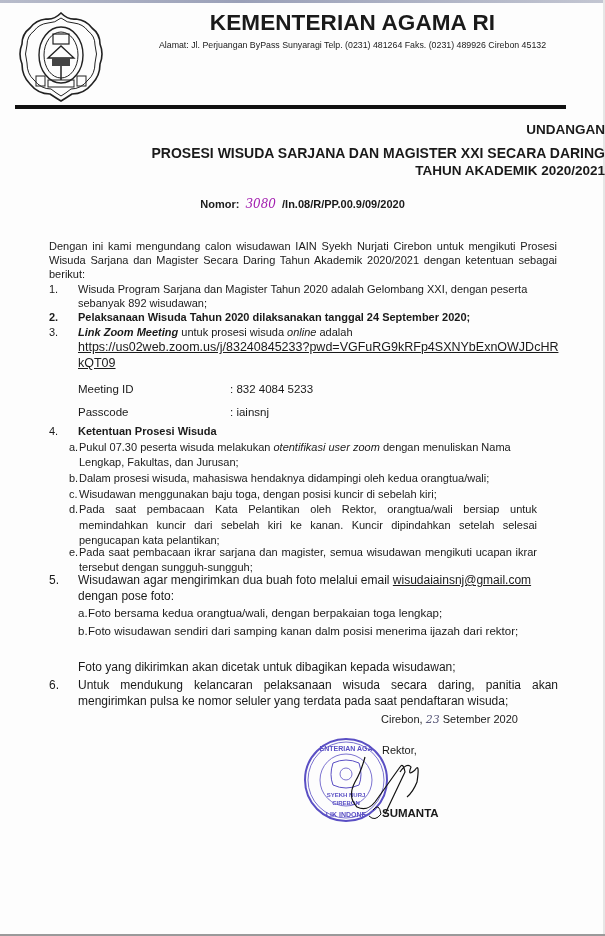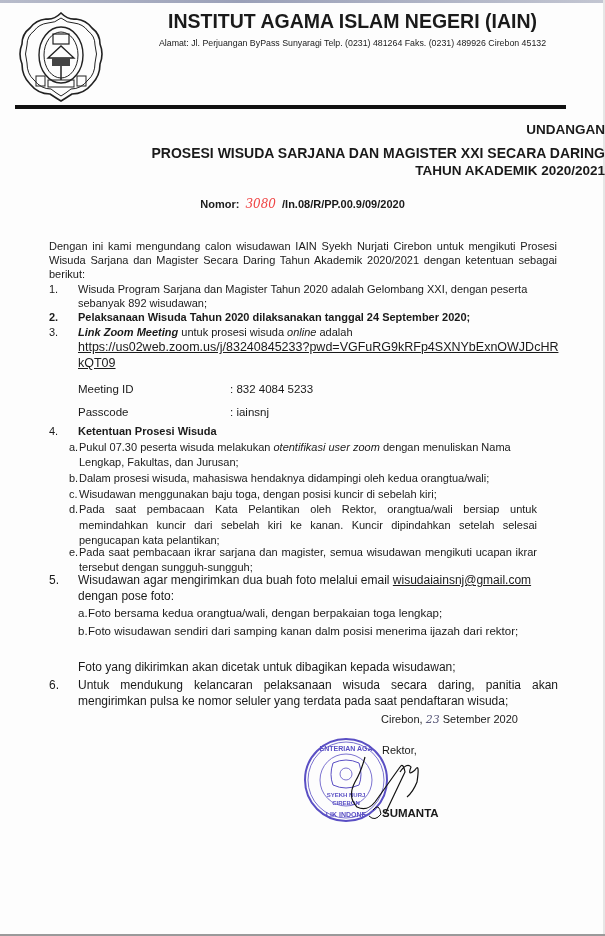--- a/index.html
+++ b/index.html
@@ -21,21 +21,21 @@
   .kop .l3 { font-size:19.5px; font-weight:bold; line-height:23px; }
   .kop .addr { font-size:8.8px; line-height:11px; margin-top:5px; }
   .kop .addr u { text-decoration:underline; }
   .rule { position:absolute; left:15px; top:105px; width:551px; height:4px; background:#111; }
 
   .title { position:absolute; left:0; width:605px; text-align:right; font-weight:bold; }
   .t1 { top:122px; font-size:13.5px; }
   .t2 { top:145px; font-size:14px; }
   .t3 { top:163px; font-size:13.5px; }
   .nomor { position:absolute; left:0; width:605px; top:197px; text-align:center; font-size:11px; font-weight:bold; }
-  .nomor .hand { font-family:"DejaVu Serif", serif; font-weight:normal; font-style:italic; color:#ef4444; font-size:12px; margin:0 3px; }
+  .nomor .hand { font-family:"DejaVu Serif", serif; font-weight:normal; font-style:italic; color:#a21caf; font-size:12px; margin:0 3px; }
 
   .body { position:absolute; left:49px; width:508px; font-size:11px; line-height:14px; }
   .justify { text-align:justify; }
   .intro { top:239px; }
   .item { position:absolute; font-size:11px; line-height:14px; }
   .num { position:absolute; left:0; }
   .txt { position:absolute; left:29px; }
   a.link { color:#1a1a1a; text-decoration:underline; }
 
   .kv { position:absolute; font-size:11.5px; }
@@ -63,21 +63,21 @@
   <rect x="35" y="24" width="16" height="10" fill="none" stroke="#222" stroke-width="1.2"></rect>
   <path d="M30 48 L43 36 L56 48 Z" fill="none" stroke="#222" stroke-width="1.3"></path>
   <rect x="34" y="48" width="18" height="8" fill="#444"></rect>
   <path d="M43 56 L43 70" stroke="#222" stroke-width="1.5"></path>
   <rect x="18" y="66" width="9" height="10" fill="none" stroke="#222" stroke-width="1"></rect>
   <rect x="59" y="66" width="9" height="10" fill="none" stroke="#222" stroke-width="1"></rect>
   <rect x="30" y="70" width="26" height="7" fill="none" stroke="#222" stroke-width="1"></rect>
 </svg>
 
 <div class="kop">
-  <div class="l2">INSTITUT AGAMA ISLAM NEGERI (IAIN)</div>
+  <div class="l1">KEMENTERIAN AGAMA RI</div>
   <div class="addr">Alamat: Jl. Perjuangan ByPass Sunyaragi Telp. (0231) 481264 Faks. (0231) 489926 Cirebon 45132</div>
 </div>
 <div class="rule"></div>
 
 <div class="title t1">UNDANGAN</div>
 <div class="title t2">PROSESI WISUDA SARJANA DAN MAGISTER XXI SECARA DARING</div>
 <div class="title t3">TAHUN AKADEMIK 2020/2021</div>
 <div class="nomor">
   <span>Nomor:</span>
   <span class="hand">3080</span>

